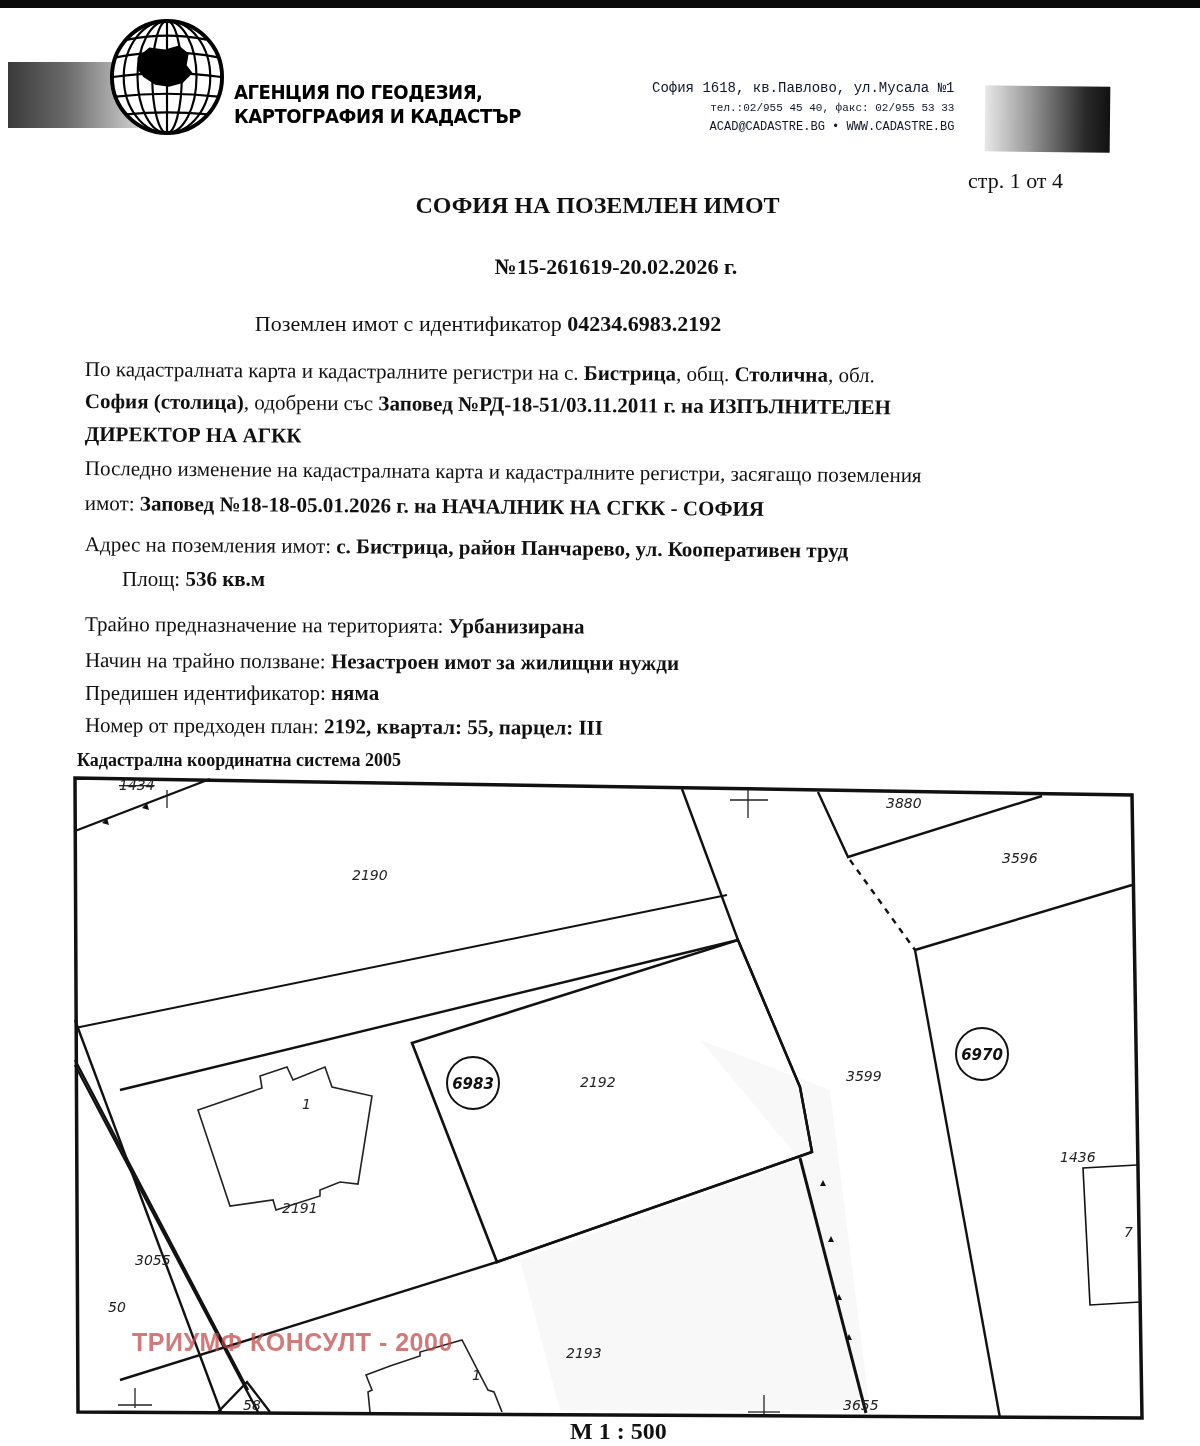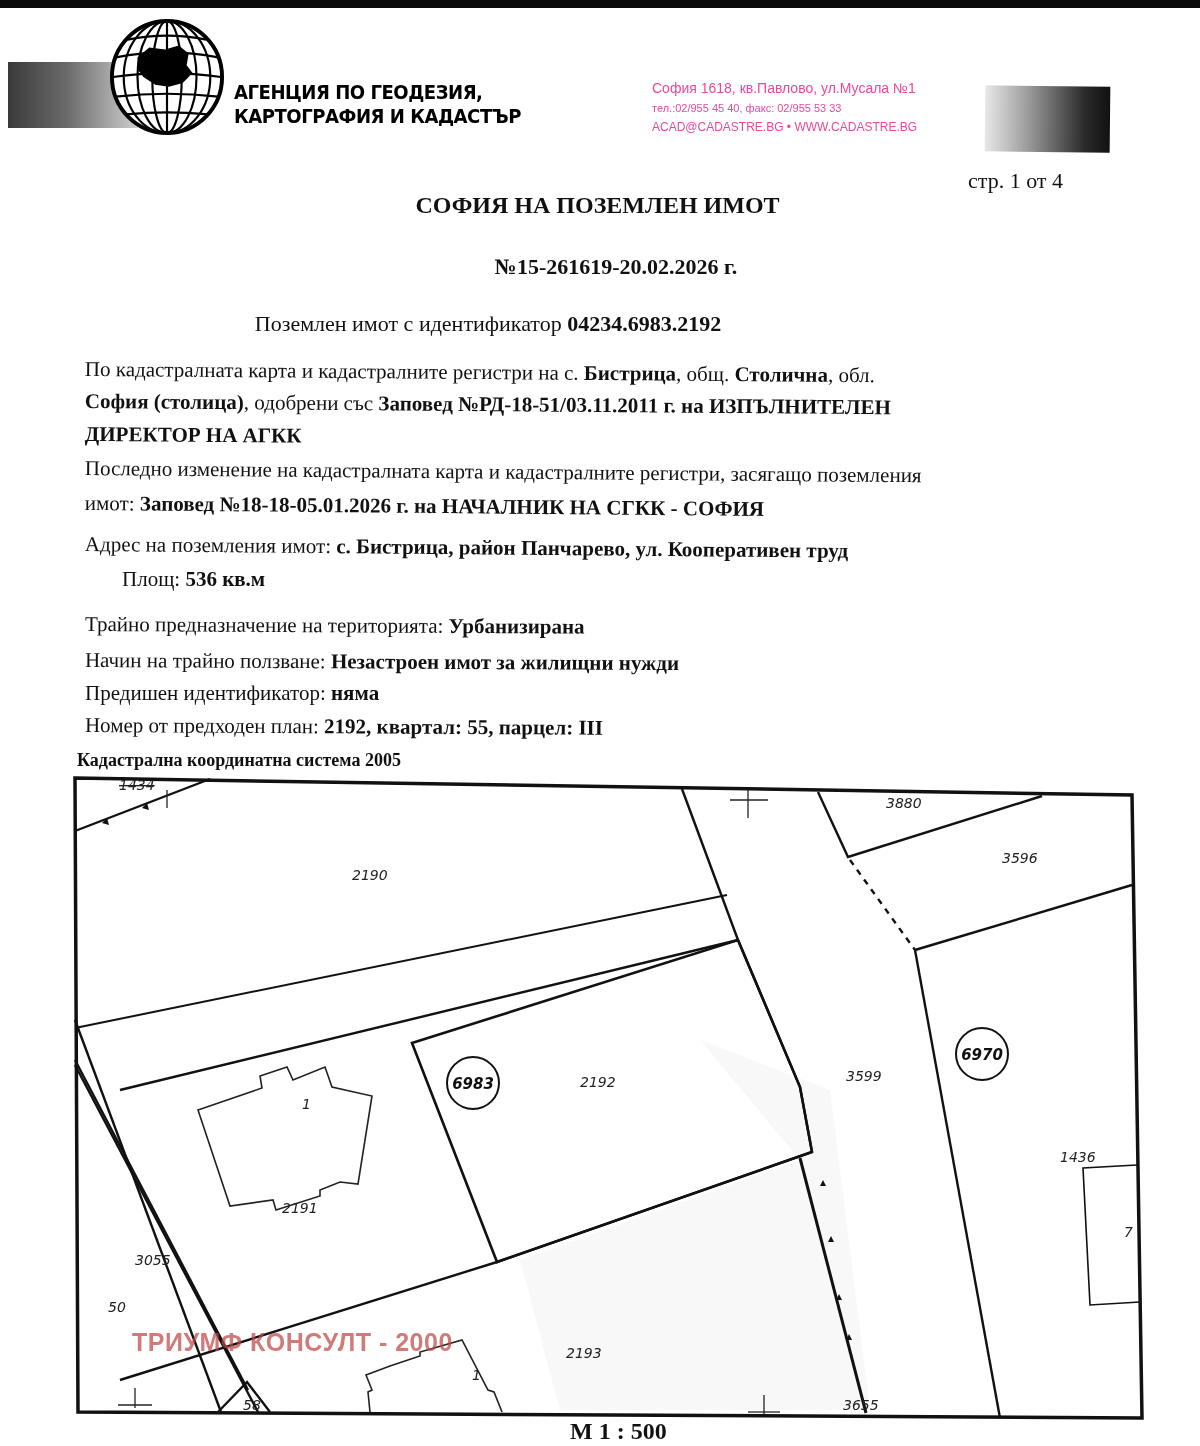--- a/index.html
+++ b/index.html
@@ -16,22 +16,22 @@
       background: linear-gradient(90deg, #3a3a3a 0%, #6a6a6a 45%, #cfcfcf 100%);
     }
     .logo-globe { position: absolute; left: 108px; top: 18px; width: 118px; height: 118px; }
     .agency-name {
       position: absolute; left: 234px; top: 80px;
       font-family: "DejaVu Sans", sans-serif; font-weight: 900; font-size: 19px;
       line-height: 24px; letter-spacing: -0.5px; transform: scaleX(0.95); transform-origin: left top;
       color: #000;
     }
     .contact {
-      position: absolute; left: 652px; top: 79px; 
-      font-family: Liberation Sans, sans-serif; color: #ec4899;
+      position: absolute; left: 652px; top: 79px; text-align: right;
+      font-family: Liberation Mono, monospace; color: #0f172a;
     }
     .contact .l1 { font-size: 14px; line-height: 19px; }
     .contact .l2 { font-size: 11px; line-height: 20px; }
     .contact .l3 { font-size: 12px; line-height: 18px; }
     .contact-bar {
       position: absolute; left: 985px; top: 86px; width: 125px; height: 66px;
       background: linear-gradient(90deg, #e8e8e8 0%, #9a9a9a 35%, #2a2a2a 80%, #111 100%);
       transform: rotate(0.6deg);
     }
     .page-num { position: absolute; left: 968px; top: 168px; font-size: 22px; }

